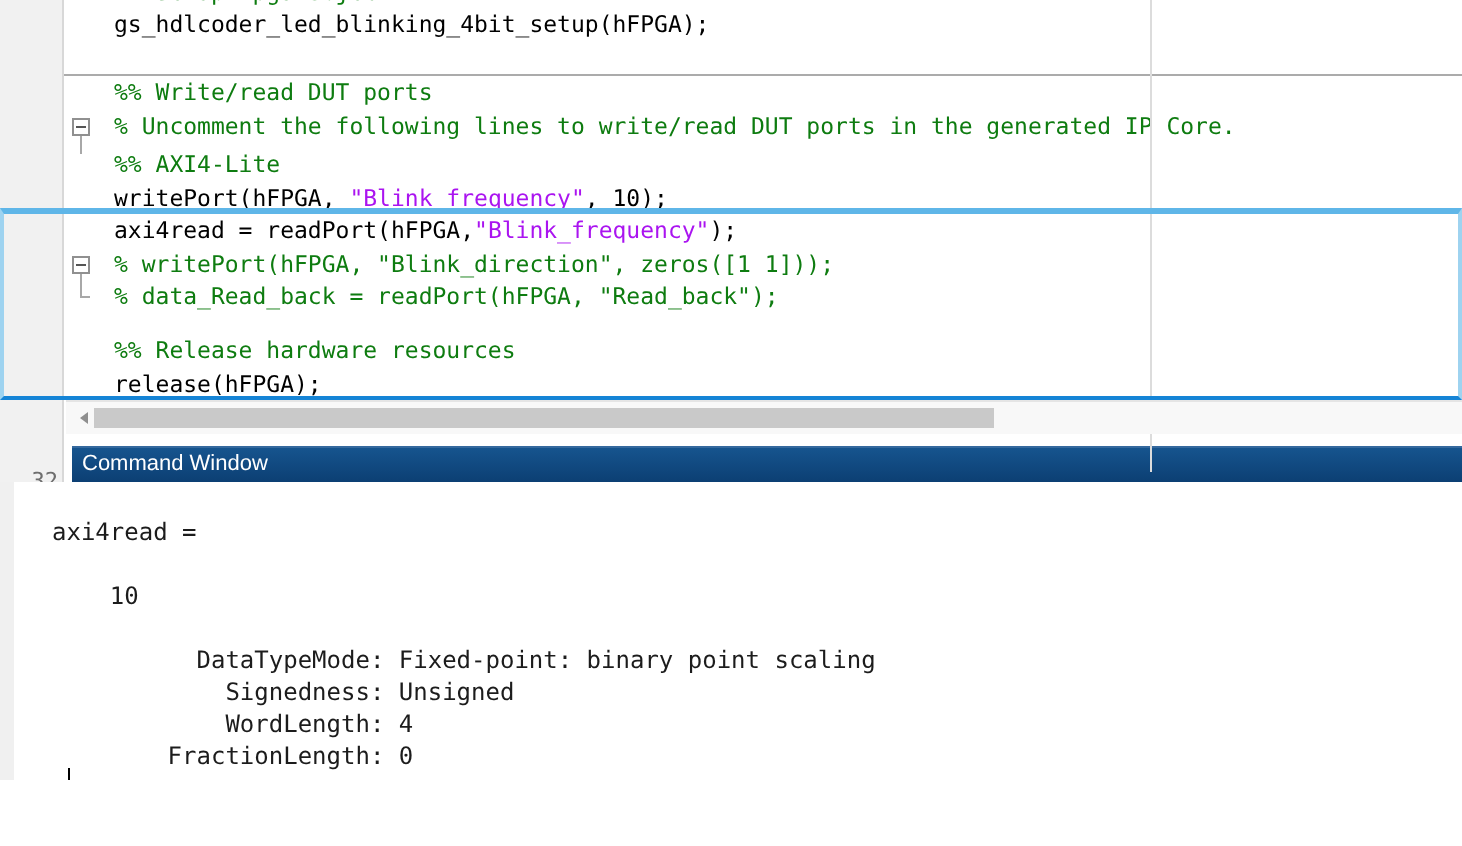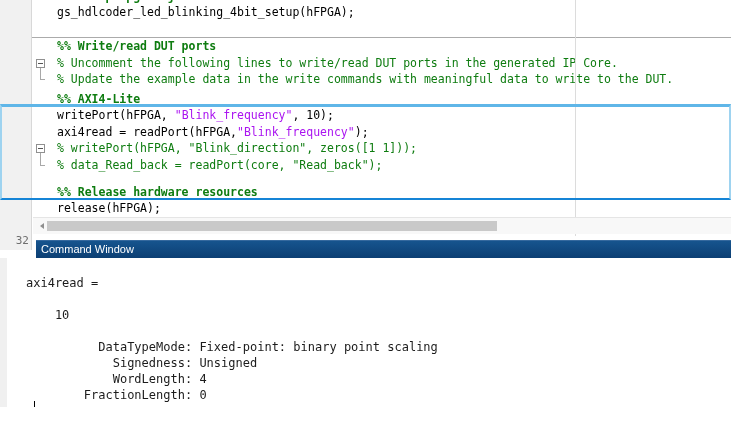--- a/index.html
+++ b/index.html
@@ -15,21 +15,21 @@
   
   .ed-row{display:flex;height:16.5px;line-height:16.5px;font-size:11.5px;}
   .ln{width:32px;box-sizing:border-box;text-align:right;padding-right:7px;color:#6e6e6e;font-size:11px;}
   .fold-col{width:21px;position:relative;}
   .code{flex:1;white-space:pre;color:#000;padding-left:4px;}
   .ed-partial{height:4px;overflow:hidden;}
   .ed-partial .ed-row{margin-top:-12.5px;}
   .sep{height:1px;background:#ababab;}
   .sp3{height:3px;} .sp2{height:2px;}
   .grp-c .ed-row:last-child{height:8.5px;overflow:hidden;}
-  .t-com{color:#0e7c10;} .t-sec{color:#0e7c10;font-weight:bold;} .t-str{color:#aa14f0;} .t-code{color:#000;text-align:center;}
+  .t-com{color:#0e7c10;} .t-sec{color:#0e7c10;font-weight:normal;} .t-str{color:#aa14f0;} .t-code{color:#000;text-align:center;}
   .fold-minus{position:absolute;left:4px;top:4px;width:9px;height:9px;border:1px solid #909090;
               background:#fff;box-sizing:border-box;}
   .fold-minus::before{content:"";position:absolute;left:1px;right:1px;top:3px;height:1px;background:#555;}
   .fold-minus::after{content:"";position:absolute;left:3px;top:8px;width:1px;height:9px;background:#a8a8a8;}
   .fold-foot{position:absolute;left:8px;top:-1px;width:4px;height:9px;
              border-left:1px solid #a8a8a8;border-bottom:1px solid #a8a8a8;}
   
   .scroll-ln{position:absolute;left:0;top:233px;width:36px;box-sizing:border-box;text-align:right;
              padding-right:7px;color:#6e6e6e;font-size:11px;line-height:16.5px;}
   .scroll-row{height:17px;margin-left:33px;position:relative;background:#f8f8f8;
@@ -85,27 +85,20 @@
         <div class="fold-col"></div>
         <div class="code"><span class="t-sec">%% Write/read DUT ports</span></div>
       </div>
       <div class="ed-row">
         <div class="ln">22</div>
         <div class="fold-col">
           <div class="fold-minus"></div>
         </div>
         <div class="code"><span class="t-com">% Uncomment the following lines to write/read DUT ports in the generated IP Core.</span></div>
       </div>
-      <div class="ed-row">
-        <div class="ln">23</div>
-        <div class="fold-col">
-          <div class="fold-foot"></div>
-        </div>
-        <div class="code"><span class="t-com">% Update the example data in the write commands with meaningful data to write to the DUT.</span></div>
-      </div>
     </div>
   <div class="sp3"></div>
   <div class="grp-c">
       <div class="ed-row">
         <div class="ln">24</div>
         <div class="fold-col"></div>
         <div class="code"><span class="t-sec">%% AXI4-Lite</span></div>
       </div>
       <div class="ed-row">
         <div class="ln">25</div>
@@ -122,21 +115,21 @@
         <div class="fold-col">
           <div class="fold-minus"></div>
         </div>
         <div class="code"><span class="t-com">% writePort(hFPGA, "Blink_direction", zeros([1 1]));</span></div>
       </div>
       <div class="ed-row">
         <div class="ln">28</div>
         <div class="fold-col">
           <div class="fold-foot"></div>
         </div>
-        <div class="code"><span class="t-com">% data_Read_back = readPort(core, "Read_back");</span></div>
+        <div class="code"><span class="t-com">% data_Read_back = readPort(hFPGA, "Read_back");</span></div>
       </div>
       <div class="ed-row">
         <div class="ln">29</div>
         <div class="fold-col"></div>
         <div class="code"></div>
       </div>
     </div>
   <div class="sp2"></div>
   <div>
       <div class="ed-row">

